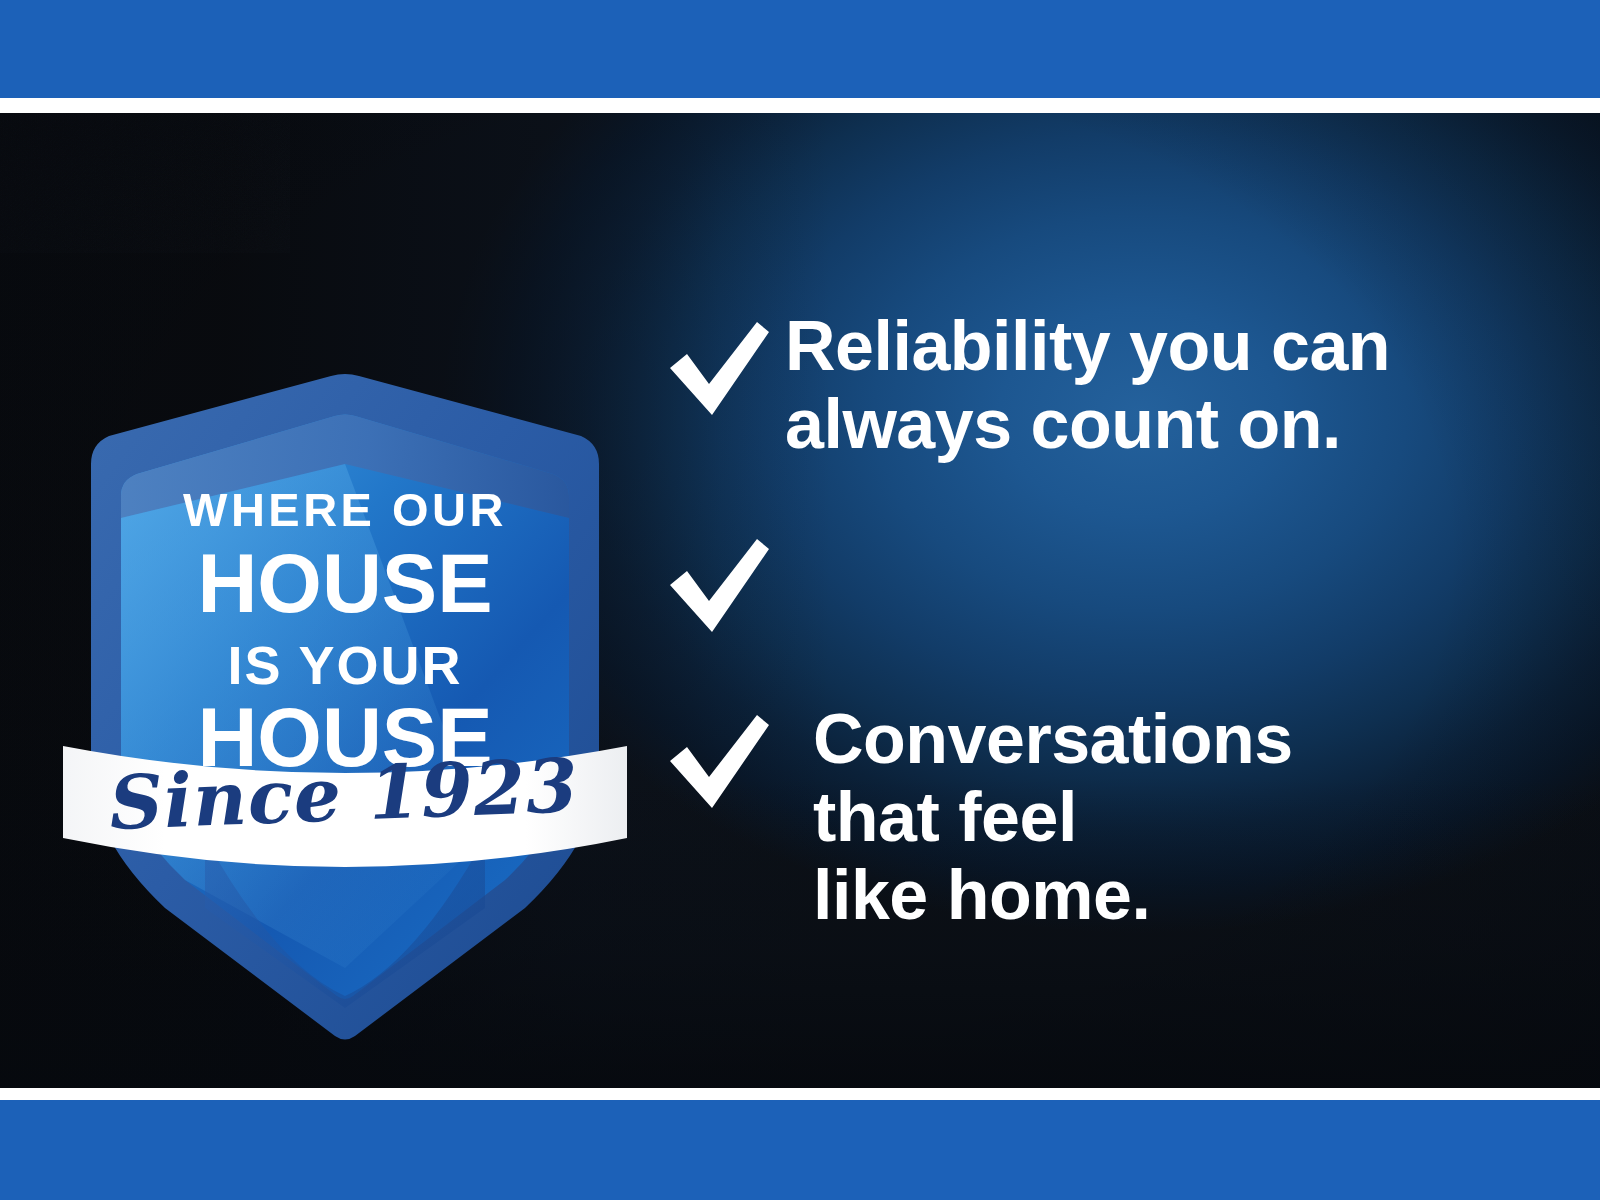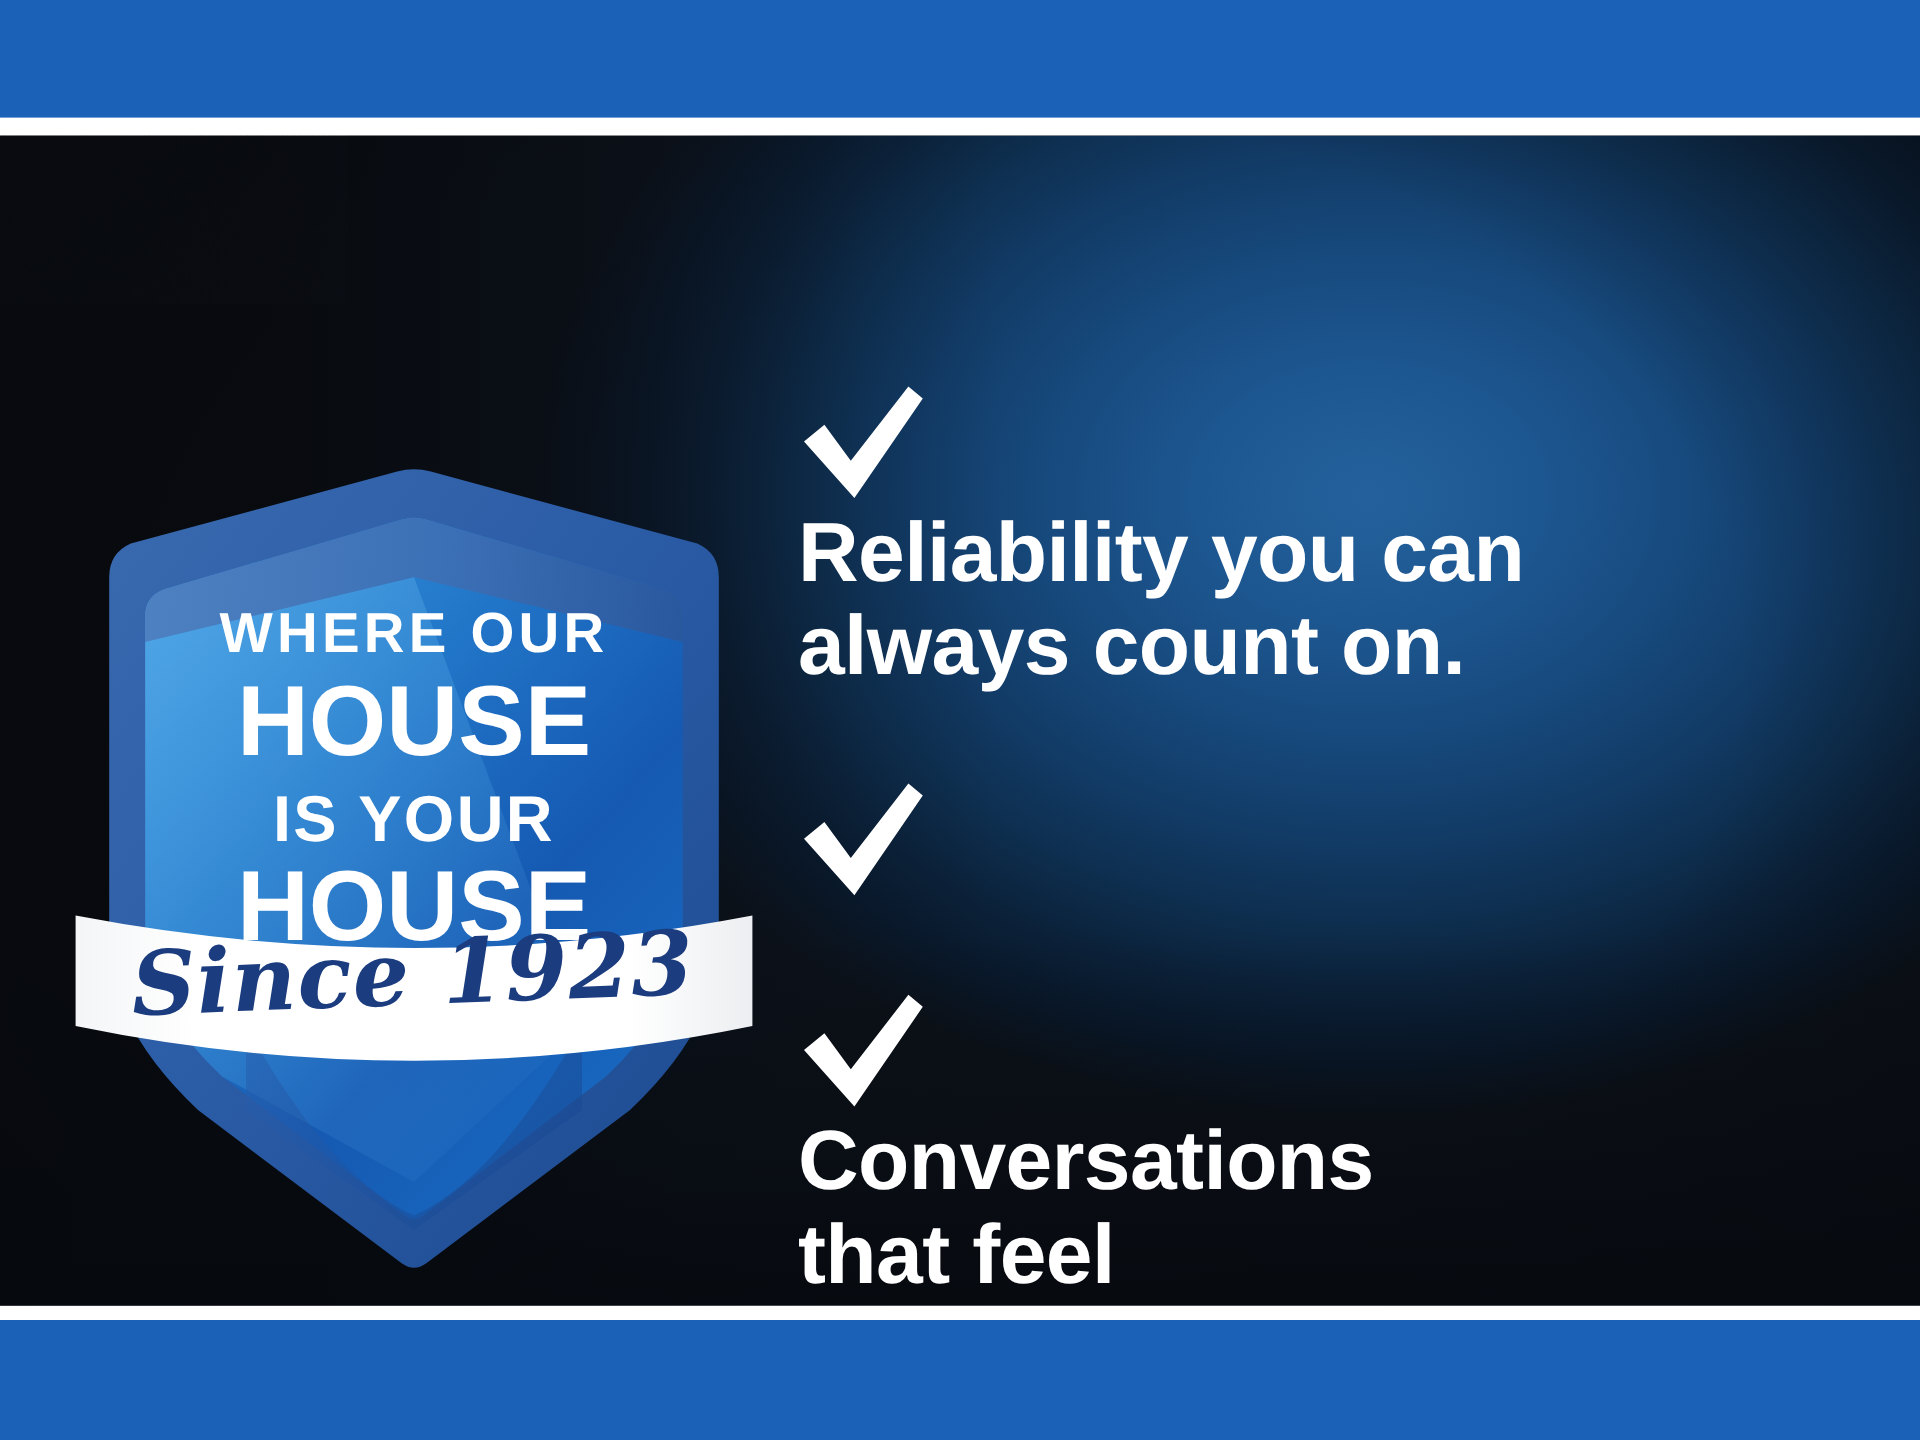--- a/index.html
+++ b/index.html
@@ -76,21 +76,21 @@
     position: absolute;
     inset: -10px;
     opacity: 0.42;
     mix-blend-mode: overlay;
   }
 
   
   .badge {
     position: absolute;
     left: 55px;
-    top: 272px;
+    top: 255px;
     width: 580px;
     height: 680px;
   }
   .badge svg { display: block; width: 100%; height: 100%; overflow: visible; }
 
   .shield-line {
     font-family: "Liberation Sans", sans-serif;
     font-weight: 700;
     fill: #ffffff;
     text-anchor: middle;
@@ -115,23 +115,22 @@
     position: absolute;
     left: 665px;
     top: 195px;
     width: 880px;
   }
   .bullet {
     position: relative;
     display: flex;
     align-items: flex-start;
     margin-bottom: 62px;
-    flex-direction: column;
-  }
-  .bullet:last-child { margin-bottom: 12px; }
+  }
+  .bullet:last-child { margin-bottom: 12px; gap: 28px; }
   .check-icon {
     flex: 0 0 auto;
     width: 120px;
     margin-top: 10px;
   }
   .check-icon svg { display: block; width: 108px; height: 104px; }
   .bullet-text {
     flex: 1 1 auto;
     color: #ffffff;
     font-family: "Liberation Sans", sans-serif;

